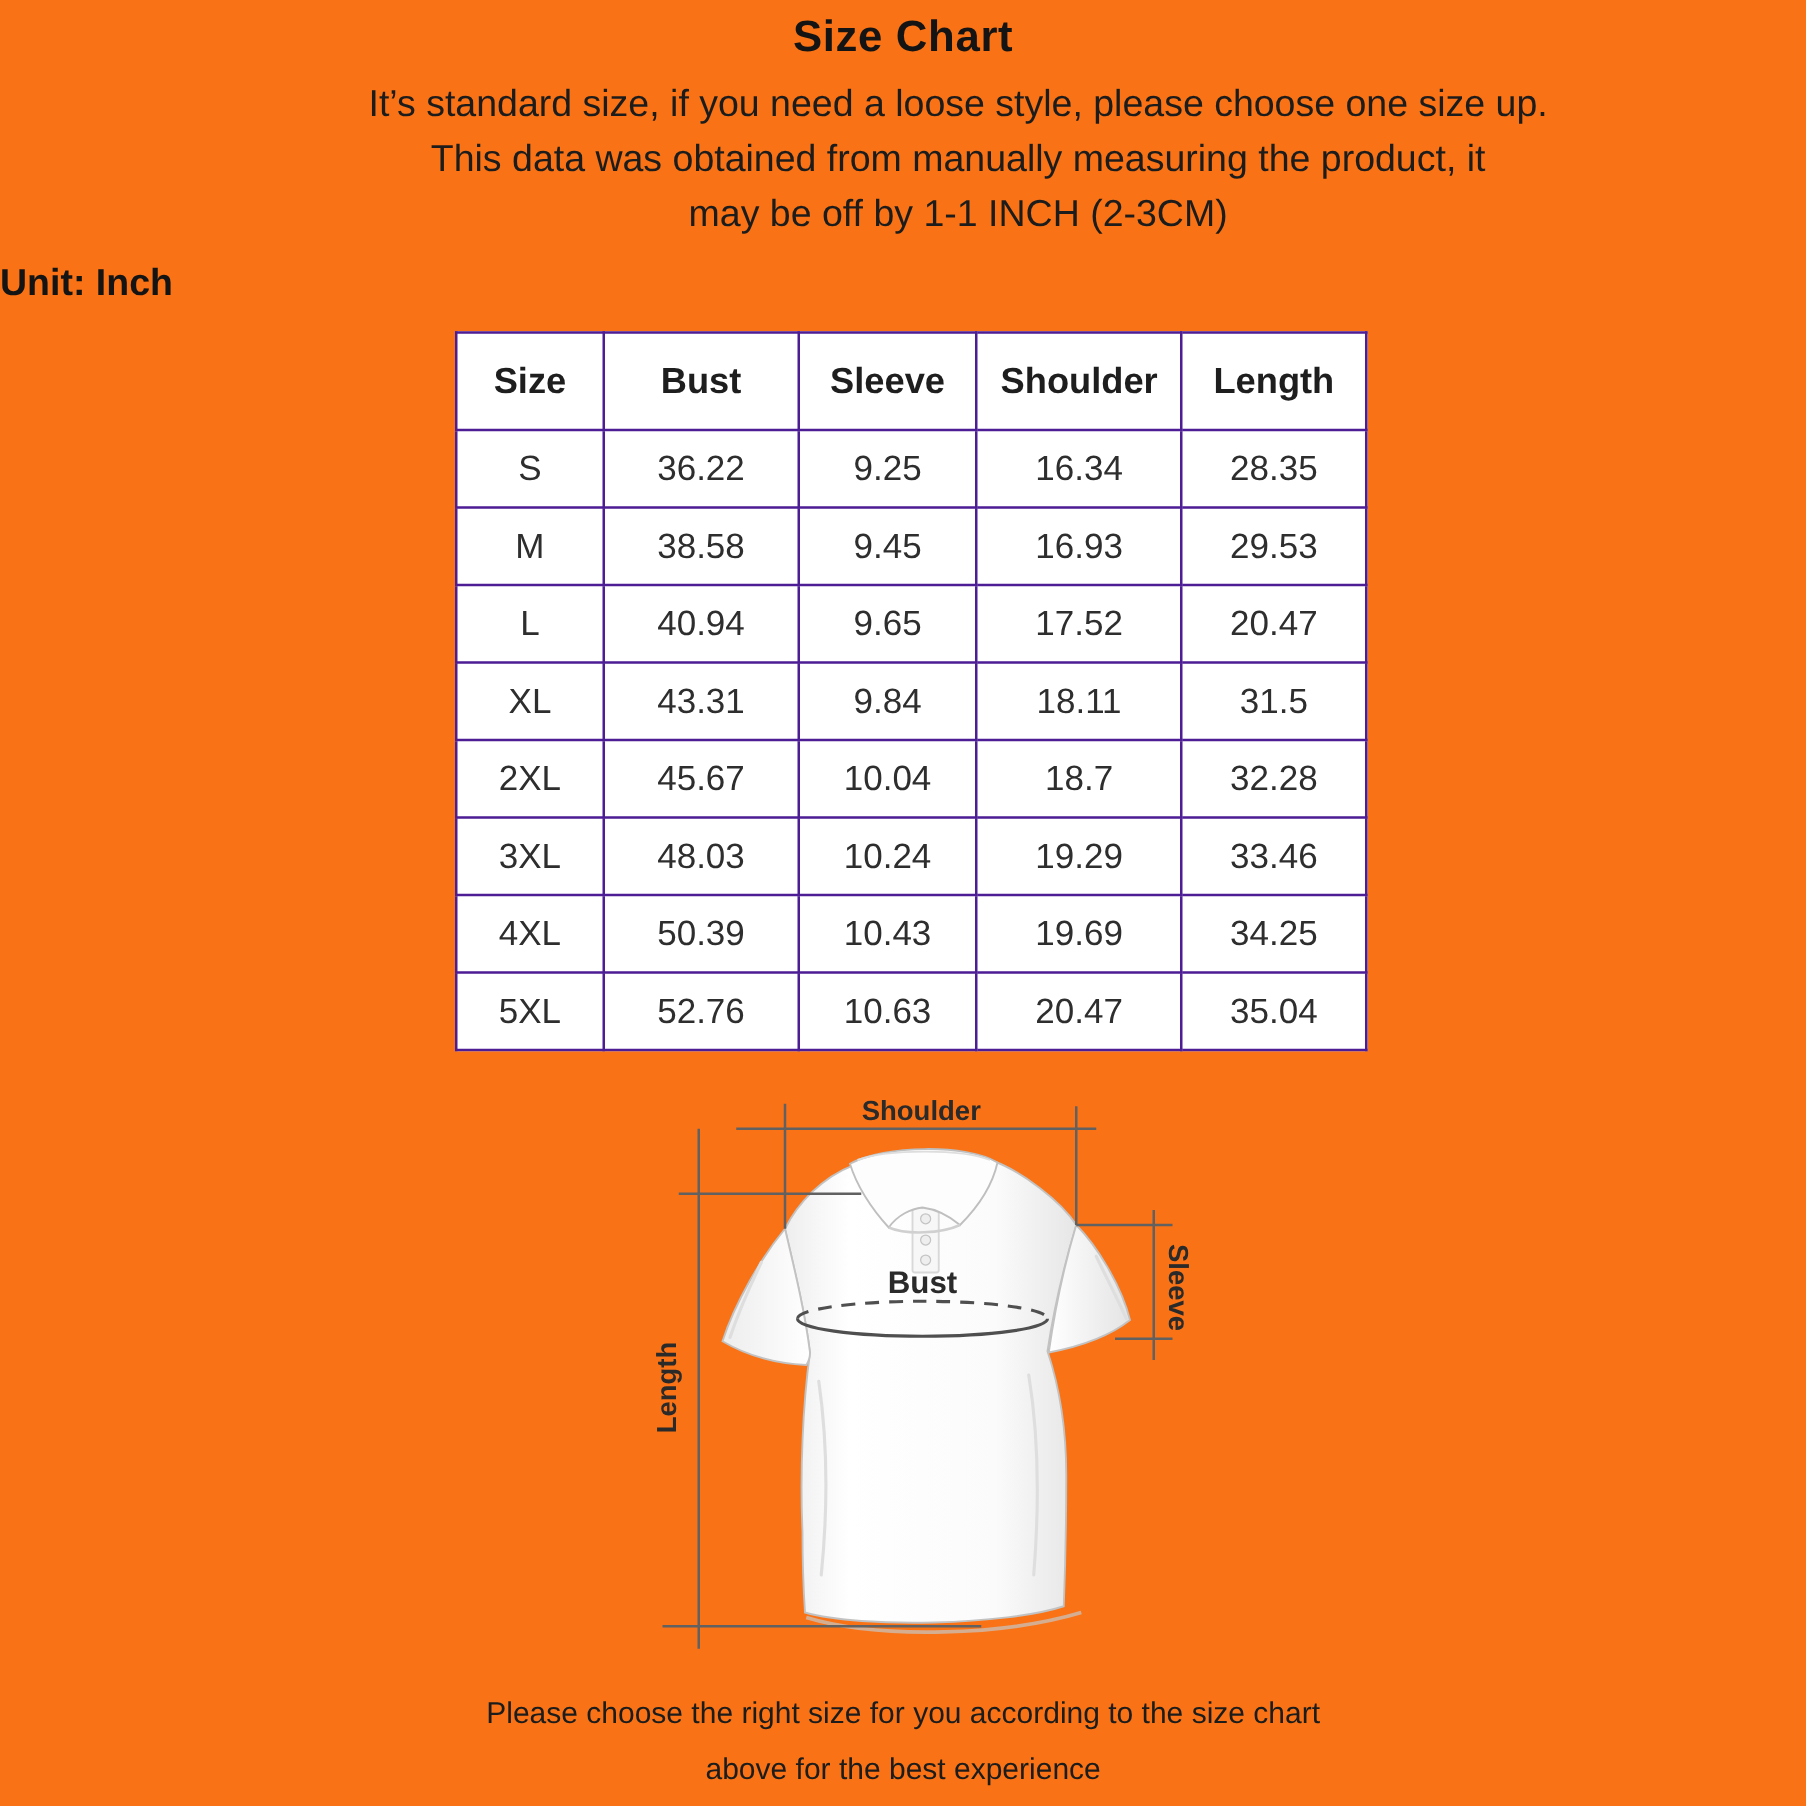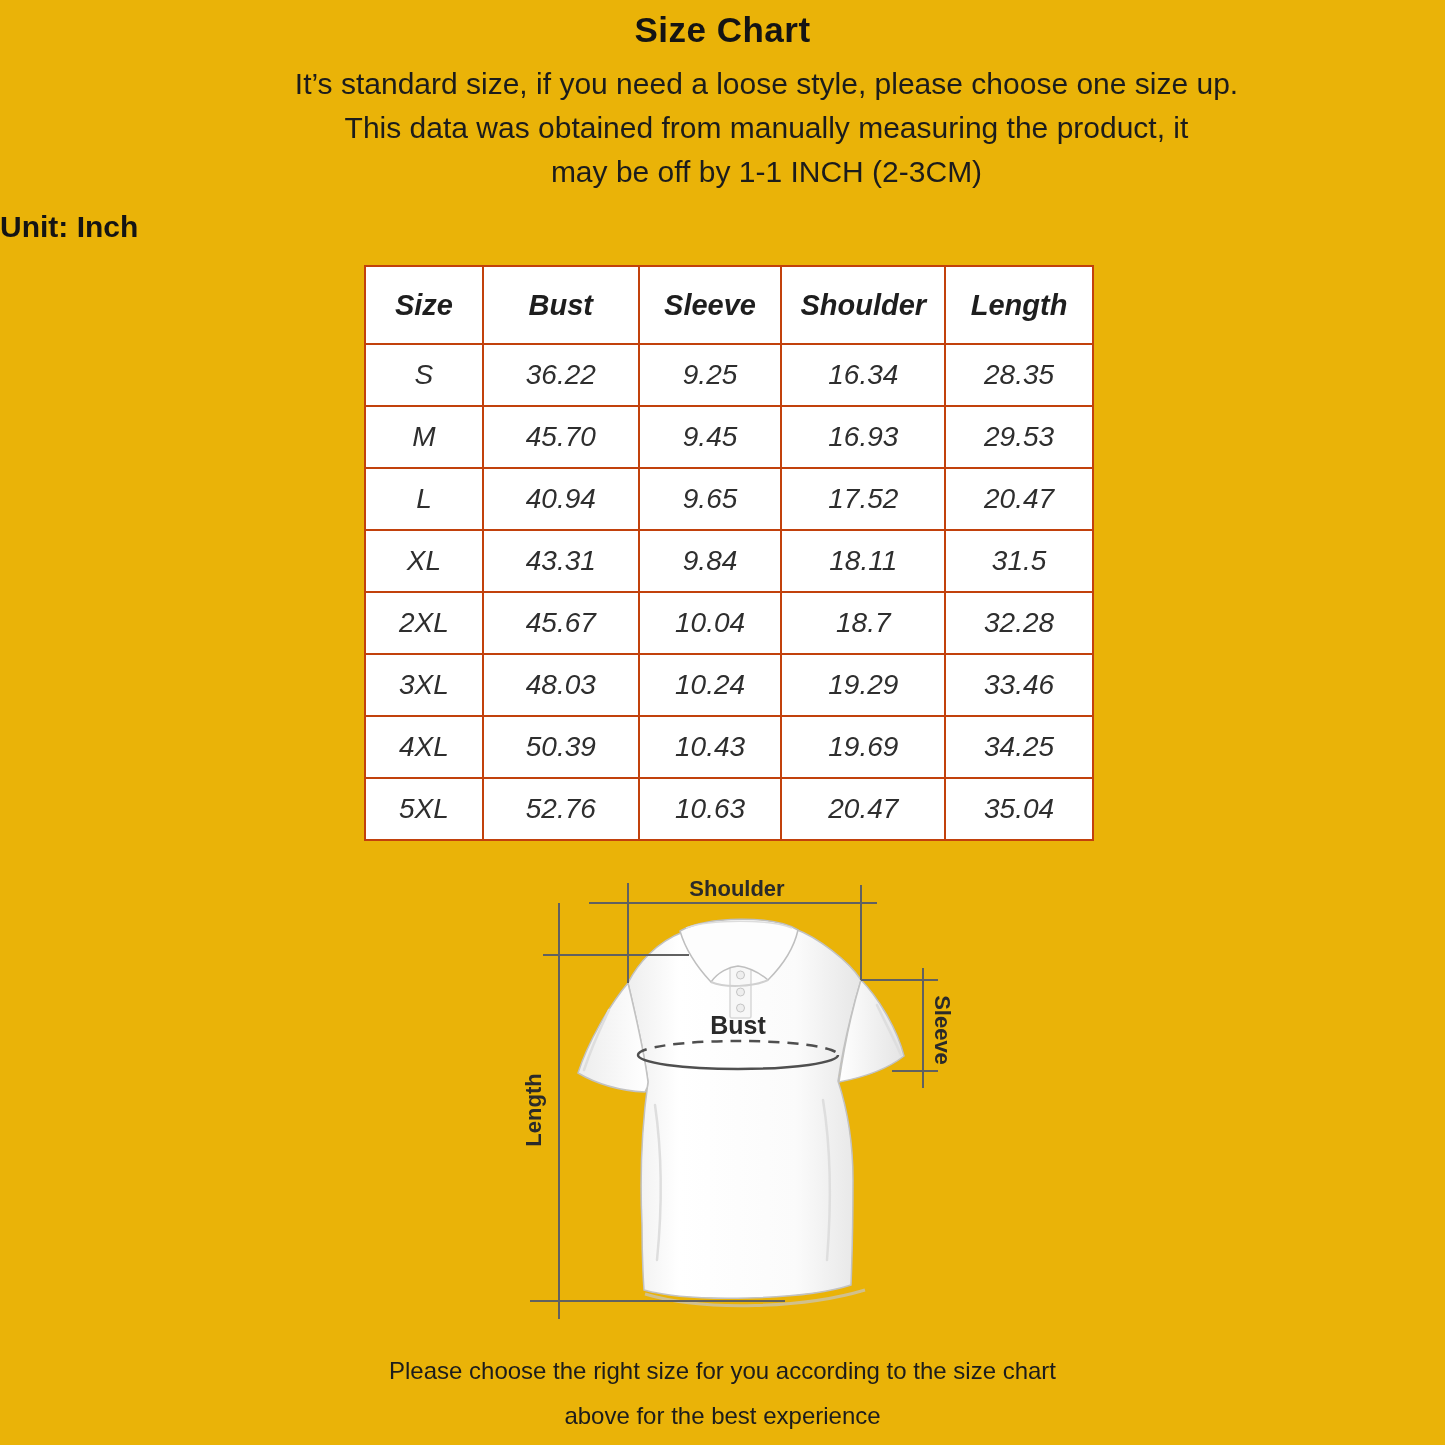--- a/index.html
+++ b/index.html
@@ -1,19 +1,19 @@
 <!DOCTYPE html>
 <html><head>
 <meta charset="utf-8">
 <style>
   html,body{margin:0;padding:0;background:#ffffff;}
   .page{
     position:relative;
     width:1445px;height:1445px;
-    background:#eab308;
+    background:#f97316;
     font-family:"Liberation Sans",sans-serif;
     color:#1e1e1e;
     overflow:hidden;
   }
   .page-title{
     position:absolute;top:10px;left:0;width:100%;
     margin:0;text-align:center;
     font-size:35px;line-height:40px;font-weight:bold;color:#141414;
     letter-spacing:0.5px;
   }
@@ -27,25 +27,24 @@
     position:absolute;top:209px;left:0;width:100%;
     font-size:30px;line-height:36px;font-weight:bold;color:#141414;
   }
   table.size-table{
     position:absolute;top:265px;left:364px;
     width:730px;
     border-collapse:collapse;table-layout:fixed;
     background:#ffffff;
   }
   .size-table th,.size-table td{
-    border:2px solid #c2410c;
+    border:2px solid #4c1d95;
     text-align:center;vertical-align:middle;
     padding:0;
     overflow:hidden;
-    font-style:italic;
   }
   .size-table thead th{
     height:76px;
     font-size:29px;font-weight:bold;color:#1e1e1e;
   }
   .size-table tbody td{
     height:60px;
     font-size:28px;font-weight:normal;color:#2e2e2e;
   }
   .diagram{
@@ -99,21 +98,21 @@
     <tbody>
         <tr>
           <td>S</td>
           <td>36.22</td>
           <td>9.25</td>
           <td>16.34</td>
           <td>28.35</td>
         </tr>
         <tr>
           <td>M</td>
-          <td>45.70</td>
+          <td>38.58</td>
           <td>9.45</td>
           <td>16.93</td>
           <td>29.53</td>
         </tr>
         <tr>
           <td>L</td>
           <td>40.94</td>
           <td>9.65</td>
           <td>17.52</td>
           <td>20.47</td>

